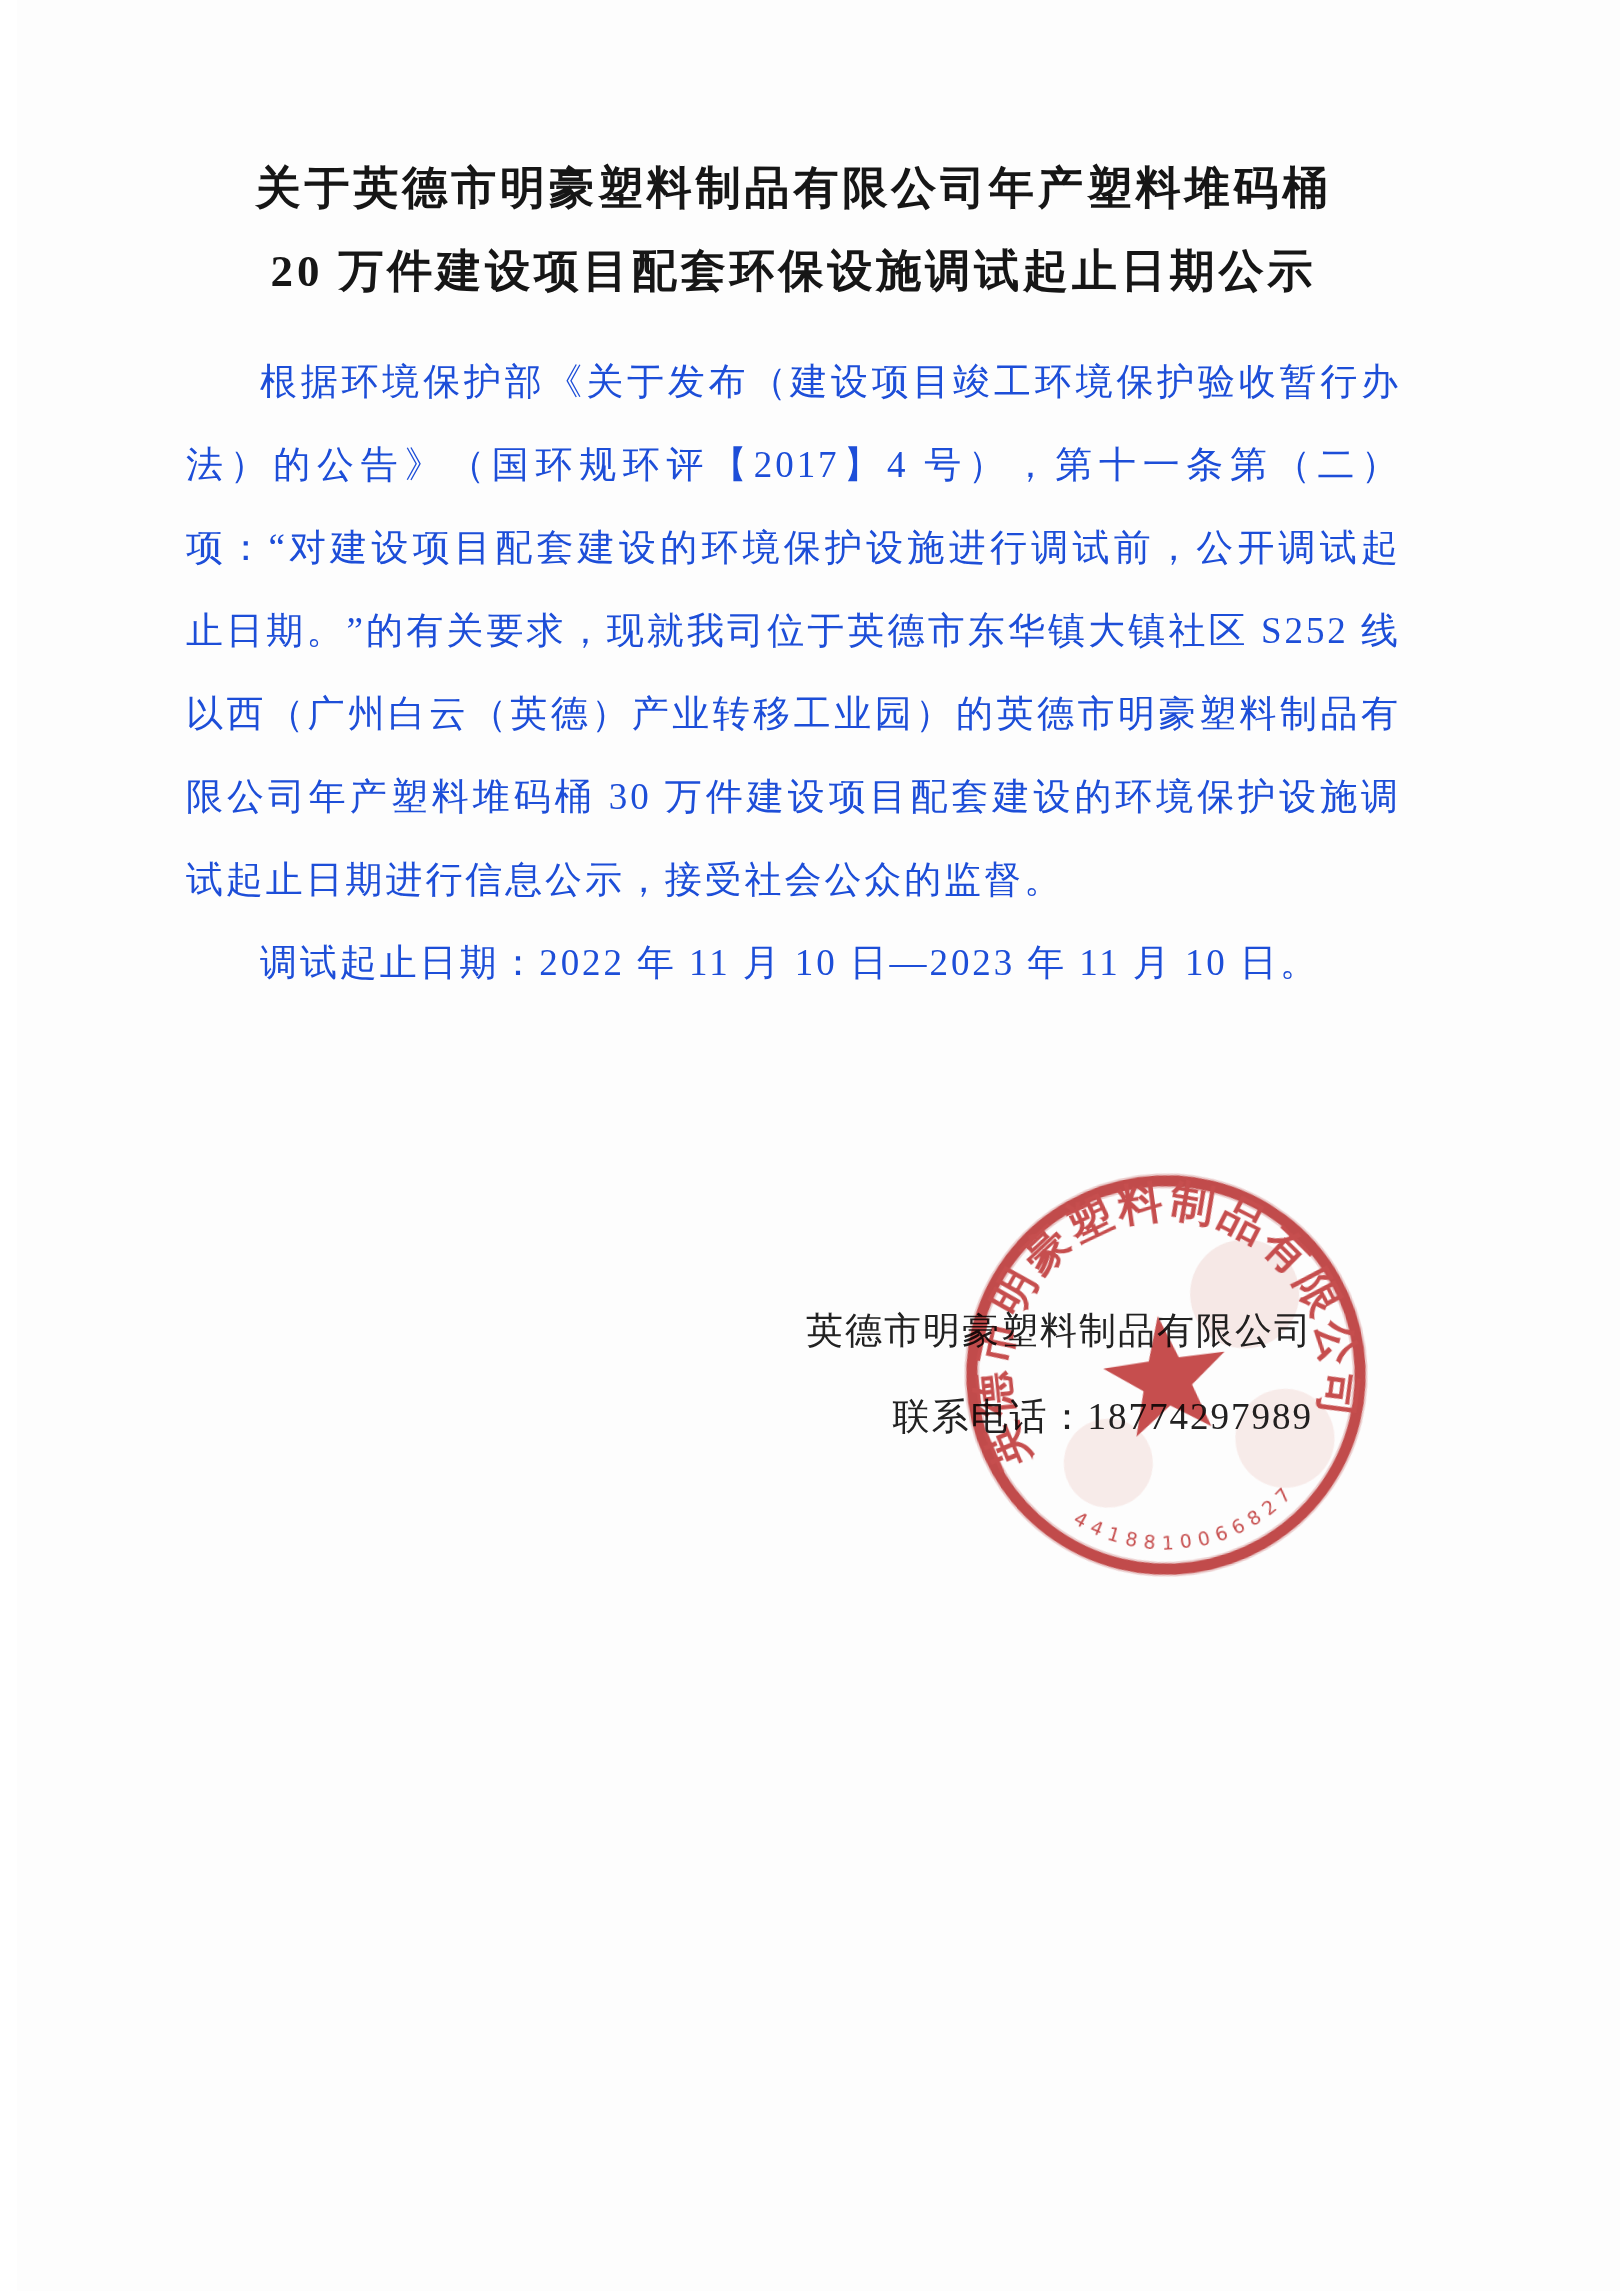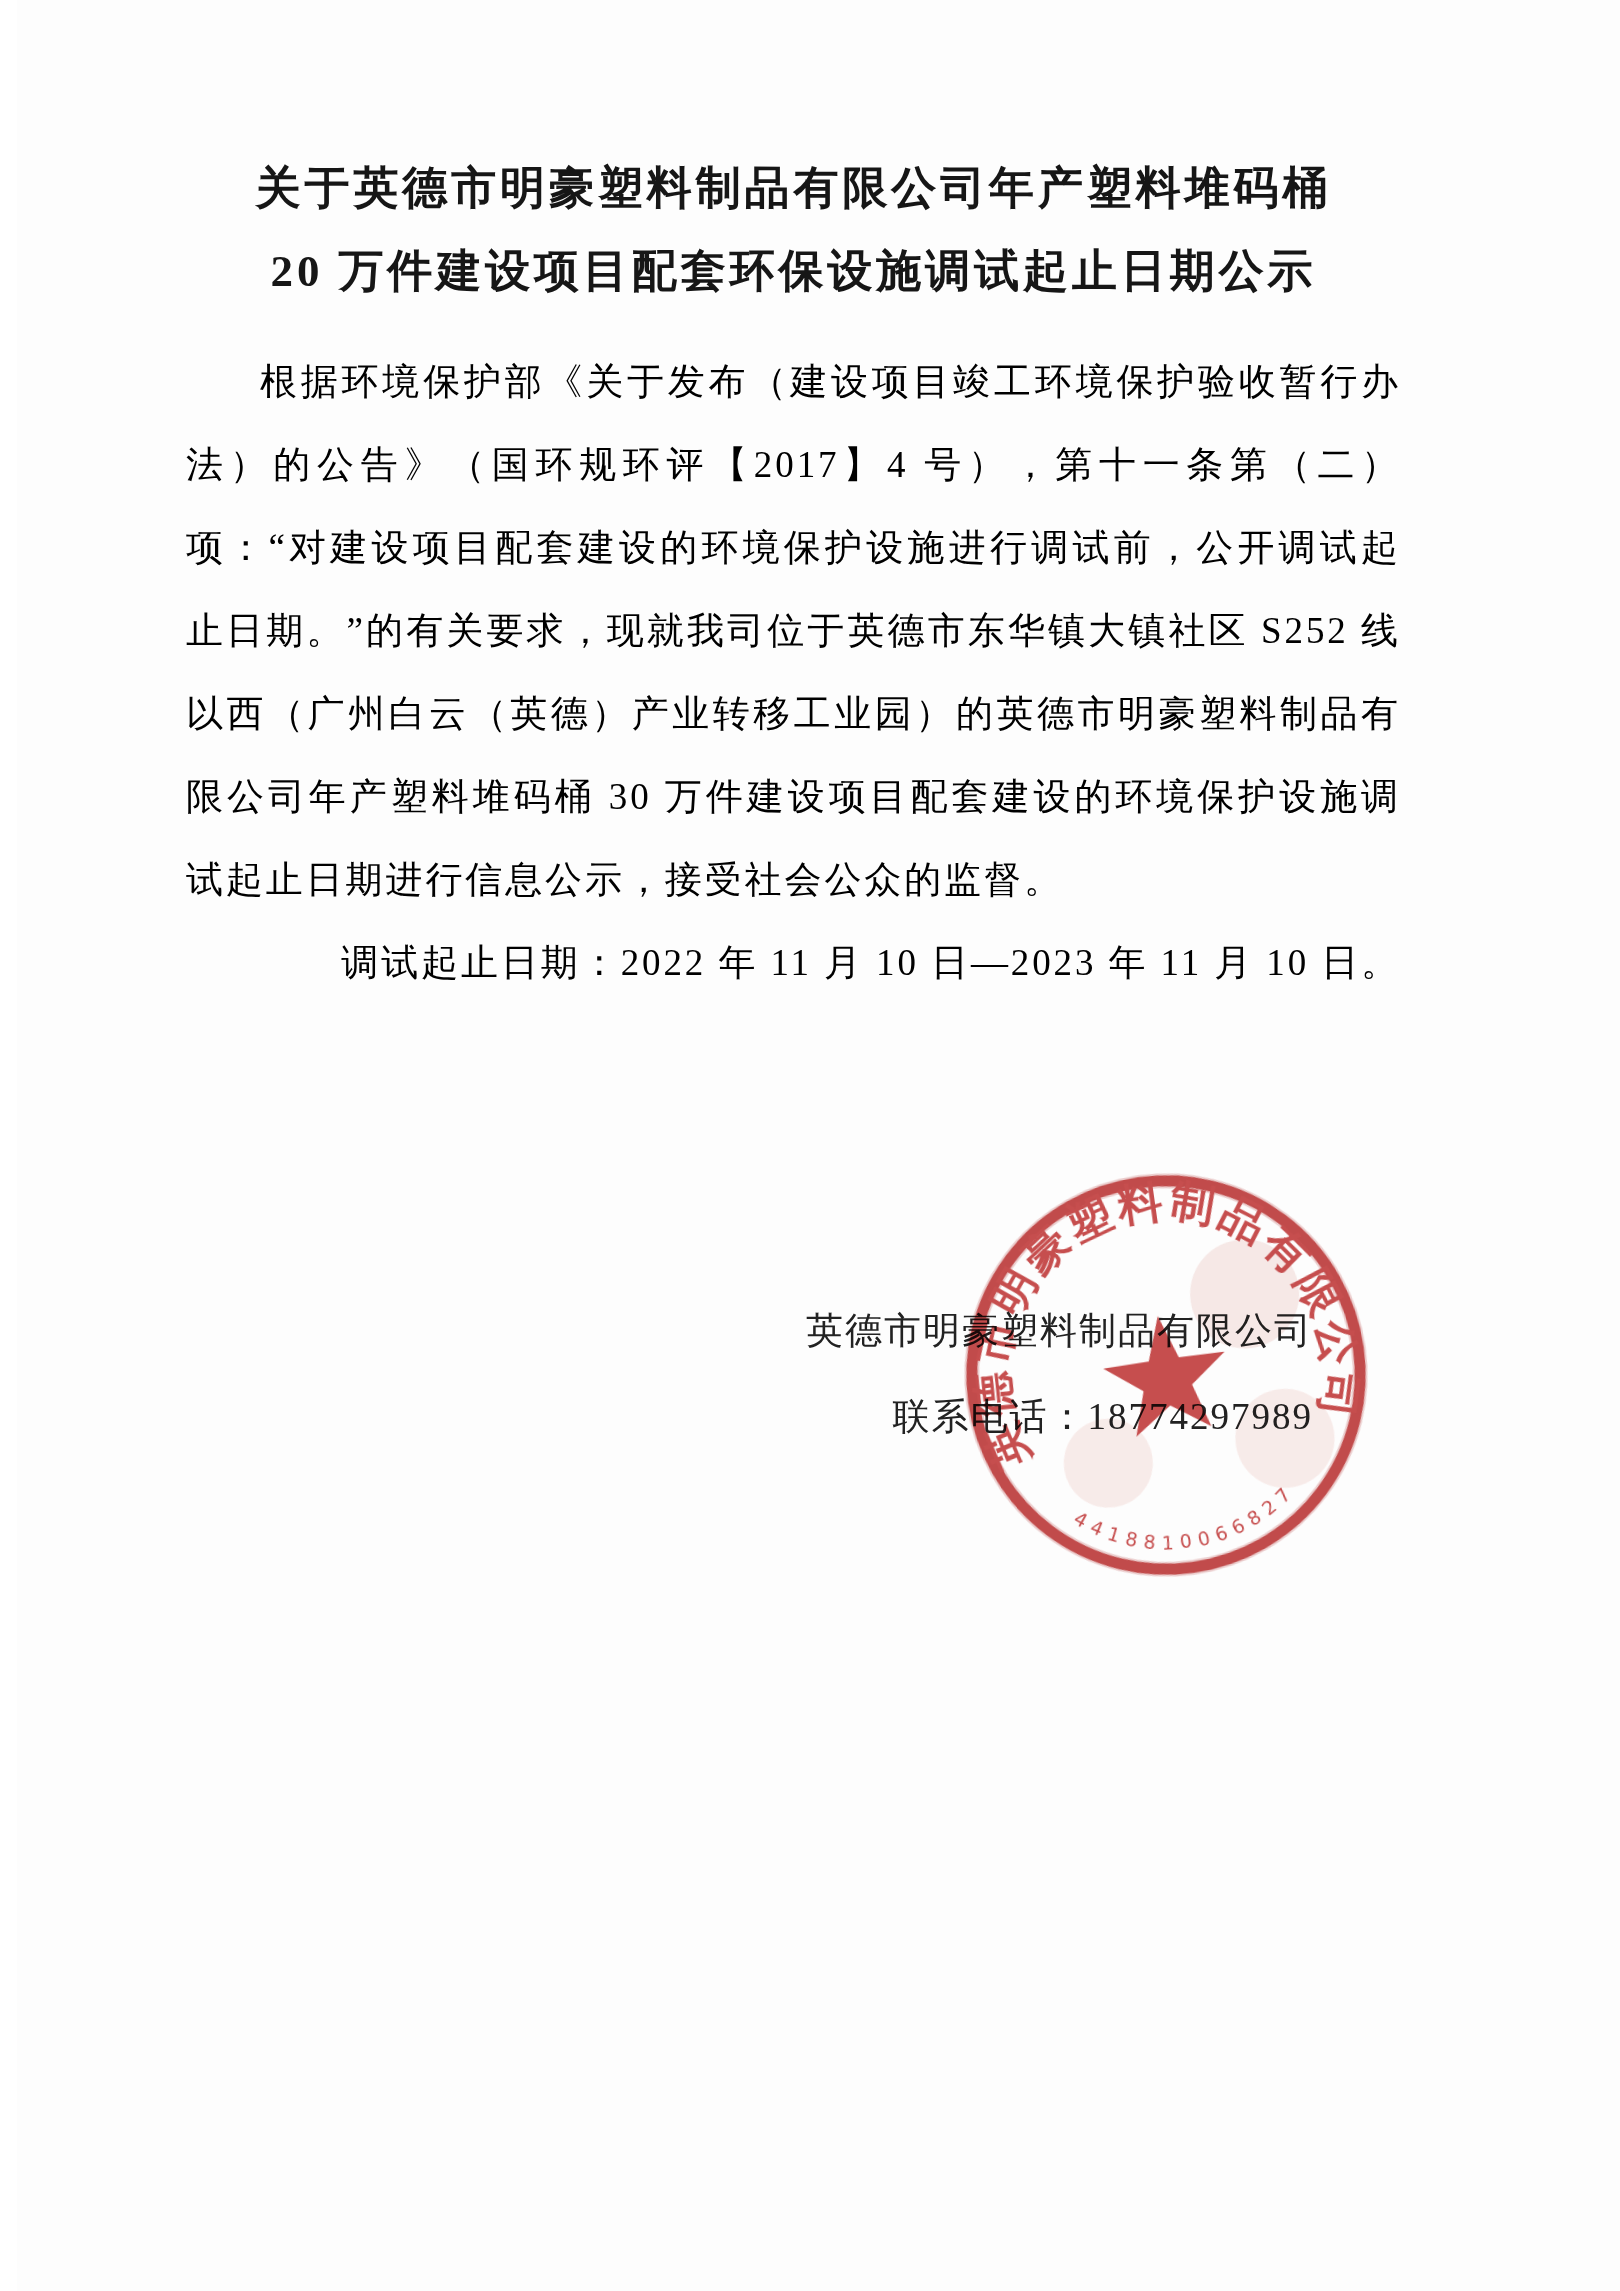--- a/index.html
+++ b/index.html
@@ -37,24 +37,24 @@
     white-space: nowrap;
   }
   .para {
     margin: 0;
     font-size: 37px;
     line-height: 83px;
     letter-spacing: 2.9px;
     text-align: justify;
     text-justify: inter-ideograph;
     text-indent: 2em;
-    color: #000000;
+    color: #1d4ed8;
   }
   .para.dates {
-    text-align: right;
+    text-align: left;
   }
   .signature {
     margin-top: 284px;
     text-align: right;
     padding-right: 88px;
     font-size: 37px;
     letter-spacing: 2px;
     color: #222222;
   }
   .signature .sig-line {

